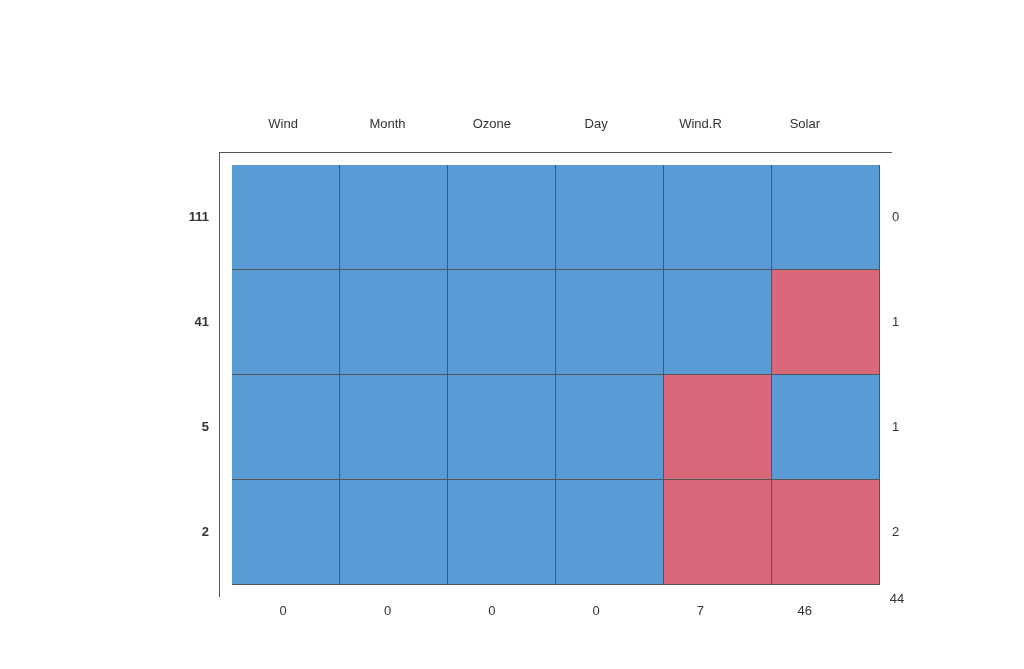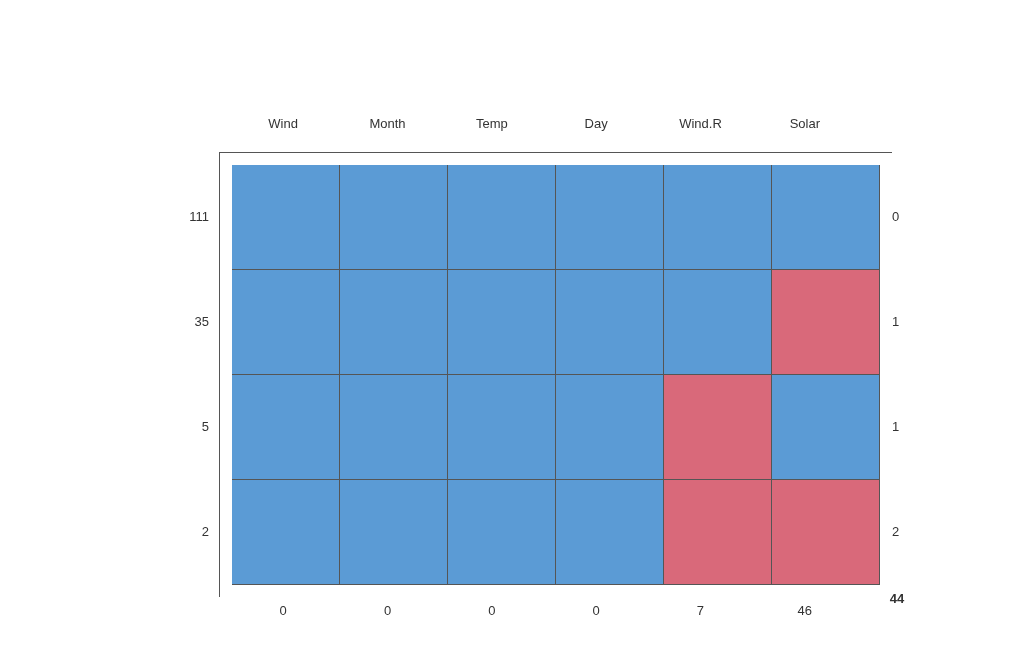--- a/index.html
+++ b/index.html
@@ -43,20 +43,21 @@
       flex-direction: column;
     }
     .row-label-left {
       height: 105px;
       display: flex;
       align-items: center;
       justify-content: flex-end;
       width: 55px;
       font-size: 13px;
       color: #333;
+      font-weight: bold;
     }
 
     
     .row-labels-right {
       position: absolute;
       top: 128px;
       left: 848px;
       display: flex;
       flex-direction: column;
     }
@@ -109,29 +110,29 @@
     }
   </style>
 </head>
 <body>
 
 <div class="chart-container">
 
   <div class="col-headers">
     <div class="col-header">Wind</div>
     <div class="col-header">Month</div>
-    <div class="col-header">Temp</div>
+    <div class="col-header">Ozone</div>
     <div class="col-header">Day</div>
     <div class="col-header">Wind.R</div>
     <div class="col-header">Solar</div>
   </div>
 
   <div class="row-labels-left">
     <div class="row-label-left">111</div>
-    <div class="row-label-left">35</div>
+    <div class="row-label-left">41</div>
     <div class="row-label-left">5</div>
     <div class="row-label-left">2</div>
   </div>
 
   <div class="row-labels-right">
     <div class="row-label-right">0</div>
     <div class="row-label-right">1</div>
     <div class="row-label-right">1</div>
     <div class="row-label-right">2</div>
   </div>
@@ -165,15 +166,15 @@
 
   <div class="bottom-labels">
     <div class="bottom-label">0</div>
     <div class="bottom-label">0</div>
     <div class="bottom-label">0</div>
     <div class="bottom-label">0</div>
     <div class="bottom-label">7</div>
     <div class="bottom-label">46</div>
   </div>
 
-  <div style="position:absolute;top:555px;left:848px;width:50px;text-align:center;font-size:13px;color:#333;font-weight:bold;">44</div>
+  <div style="position:absolute;top:555px;left:848px;width:50px;text-align:center;font-size:13px;color:#333;">44</div>
 
 </div>
 
 </body></html>

